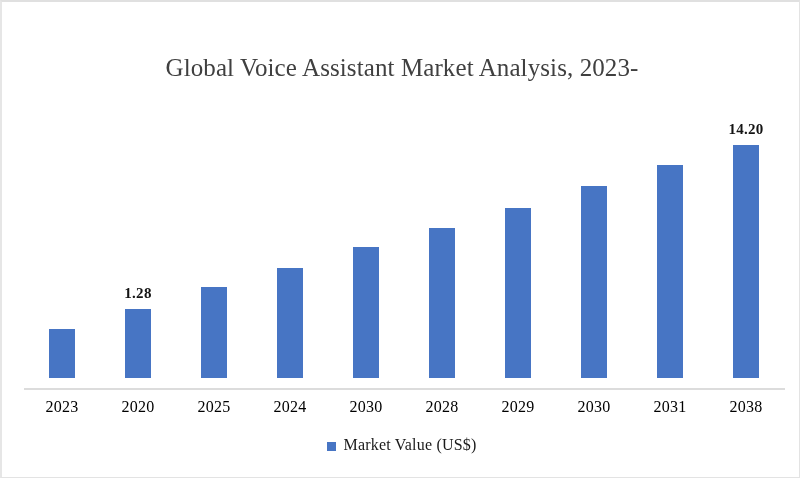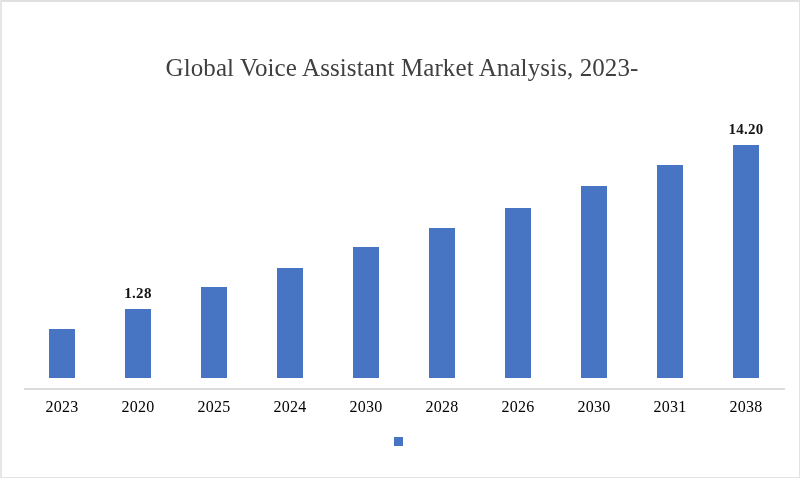--- a/index.html
+++ b/index.html
@@ -203,25 +203,26 @@
     </div>
   </div>
 
   <div id="category-axis">
     <div class="cat-label" style="left:0px;">2023</div>
     <div class="cat-label" style="left:76px;">2020</div>
     <div class="cat-label" style="left:152px;">2025</div>
     <div class="cat-label" style="left:228px;">2024</div>
     <div class="cat-label" style="left:304px;">2030</div>
     <div class="cat-label" style="left:380px;">2028</div>
-    <div class="cat-label" style="left:456px;">2026</div>
+    <div class="cat-label" style="left:456px;">2029</div>
     <div class="cat-label" style="left:532px;">2030</div>
     <div class="cat-label" style="left:608px;">2031</div>
     <div class="cat-label" style="left:684px;">2038</div>
   </div>
 
   <div id="legend">
     <div class="legend-entry">
       <span class="legend-swatch"></span>
+      <span class="legend-text">Market Value (US$)</span>
     </div>
   </div>
 
 </div>
 
 </body></html>

